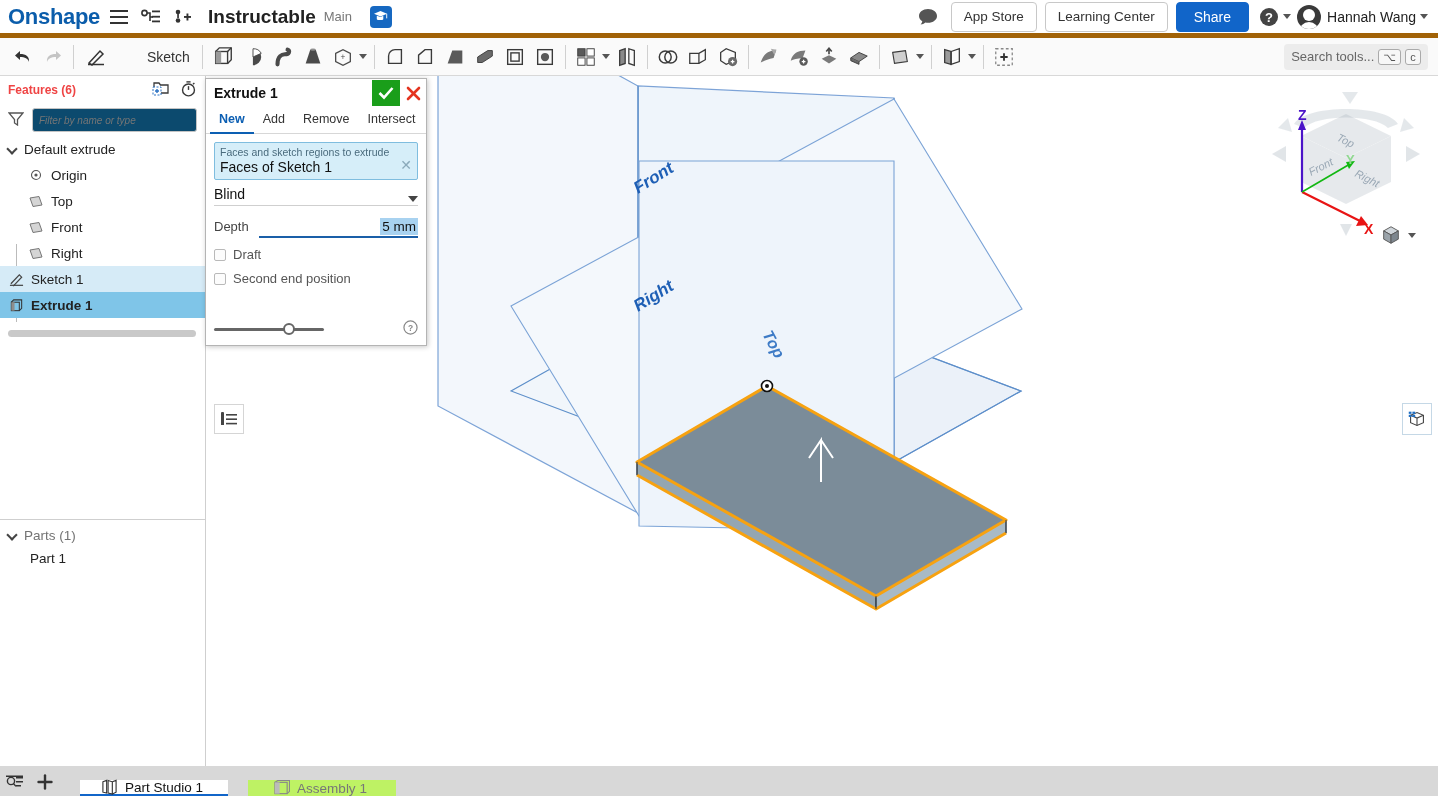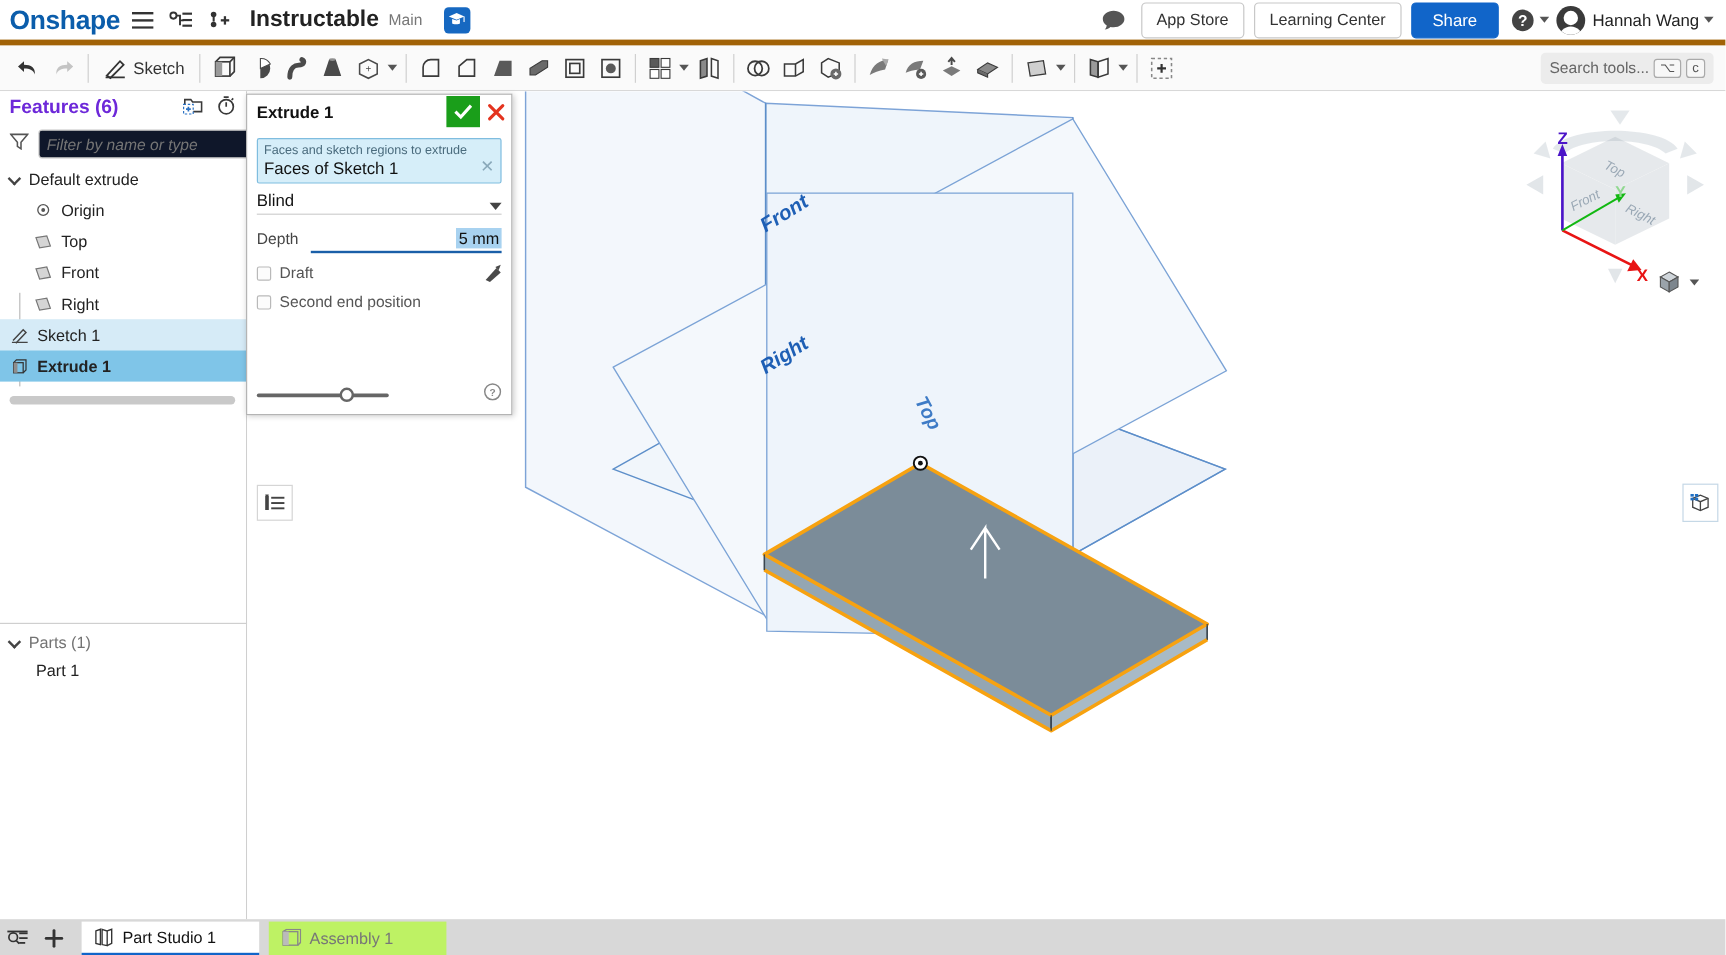--- a/index.html
+++ b/index.html
@@ -61,21 +61,21 @@
   .user-name { font-size: 14px; color: #222; }
 
   
   #toolbar {
     position: absolute; left: 0; top: 38px; width: 1438px; height: 38px;
     background: #fafafa; border-bottom: 1px solid #d8d8d8;
     display: flex; align-items: center;
   }
   .tool {
     height: 30px; min-width: 30px; display: flex; align-items: center;
-    justify-content: center; cursor: pointer; padding: 0 2px;
+    justify-content: center; cursor: pointer; padding: 0 2px; gap: 36px;
   }
   .tool.wide { padding: 0 7px; }
   .tool-label { font-size: 14px; color: #333; margin-left: 5px; }
   .tsep { width: 1px; height: 24px; background: #d0d0d0; margin: 0 5px; }
   .dd-caret {
     width:0;height:0;border-left:4px solid transparent;border-right:4px solid transparent;
     border-top:5px solid #555; margin-left:1px; margin-right:2px; cursor:pointer;
   }
   #searchbox {
     margin-left: auto; margin-right: 10px; background: #ececec; border-radius: 4px;
@@ -89,27 +89,27 @@
   }
 
   
   #leftpanel {
     position: absolute; left: 0; top: 76px; width: 206px; height: 690px;
     background: #fff; border-right: 1px solid #cfcfcf;
   }
   #features-hdr {
     height: 28px; display: flex; align-items: center; padding: 0 8px;
   }
-  .feat-title { font-size: 16px; font-weight: bold; color: #6d28d9; }
+  .feat-title { font-size: 12px; font-weight: bold; color: #ef4444; }
   .hdr-icons { margin-left: auto; display: flex; gap: 10px; align-items:center; }
   #filter-row { height: 32px; display: flex; align-items: center; padding: 0 8px; }
   #filter-input {
     flex: 1; height: 24px; border: 1px solid #c4c4c4; border-radius: 3px;
-    margin-left: 8px; font-size: 13px; color: #999; font-style: italic;
-    padding: 0 6px; font-family: "Liberation Sans", sans-serif; background:#0f172a;
+    margin-left: 8px; font-size: 10px; color: #999; font-style: italic;
+    padding: 0 6px; font-family: "Liberation Sans", sans-serif; background:#0c4a6e;
   }
   .tree-row {
     height: 26px; display: flex; align-items: center; padding-left: 8px;
     font-size: 13.5px; color: #222; cursor: pointer; position: relative;
   }
   .tree-row.indent1 { padding-left: 28px; }
   .tree-row.sel-light { background: #d6ebf7; }
   .tree-row.sel-strong { background: #7fc5e8; font-weight: bold; }
   .chev {
     display:inline-block; width:10px; height:10px; margin-right:6px; position:relative;
@@ -226,22 +226,22 @@
     position:absolute; right: 22px; top: 148px; display:flex; align-items:center; cursor:pointer;
   }
 
   
   #bottombar {
     position: absolute; left: 0; top: 766px; width: 1438px; height: 30px;
     background: #d8d8d8; display: flex; align-items: flex-end;
   }
   .bb-icon { width: 30px; height:28px; display:flex; align-items:center; justify-content:center; cursor:pointer;}
   .btab {
-    height: 28px; display: flex; align-items: center; padding: 0 14px 0 10px;
-    font-size: 13.5px; cursor: pointer; margin-left: 8px;
+    height: 16px; display: flex; align-items: center; padding: 0 14px 0 10px;
+    font-size: 13.5px; cursor: pointer; margin-left: 20px; justify-content: center;
   }
   .btab.active { background: #fff; color:#111; border-bottom: 2px solid #1165c9; min-width:148px;}
   .btab.inactive { background: #bef264; color:#777; min-width:148px;}
   .btab .bt-ic { margin-right: 7px; display:flex; }
 </style>
 </head>
 <body>
 
 <div id="app">
 
@@ -778,20 +778,26 @@
         <svg width="15" height="15" viewBox="0 0 15 15">
             <g stroke="#e4341f" stroke-width="2.6" stroke-linecap="round">
           <line x1="2" y1="2" x2="13" y2="13"></line>
               <line x1="13" y1="2" x2="2" y2="13"></line>
             </g>
           </svg>
       </span>
     </div>
 
 
+    <div id="dlg-tabs2">
+      <div class="tab2 active">New</div>
+      <div class="tab2">Add</div>
+      <div class="tab2">Remove</div>
+      <div class="tab2">Intersect</div>
+    </div>
 
     <div id="faces-field">
       <div id="faces-label">Faces and sketch regions to extrude</div>
       <div id="faces-value">Faces of Sketch 1</div>
       <span id="faces-clear">✕</span>
     </div>
 
     <div id="endtype-row">
       <span id="endtype-val">Blind</span>
       <span id="endtype-caret"></span>

